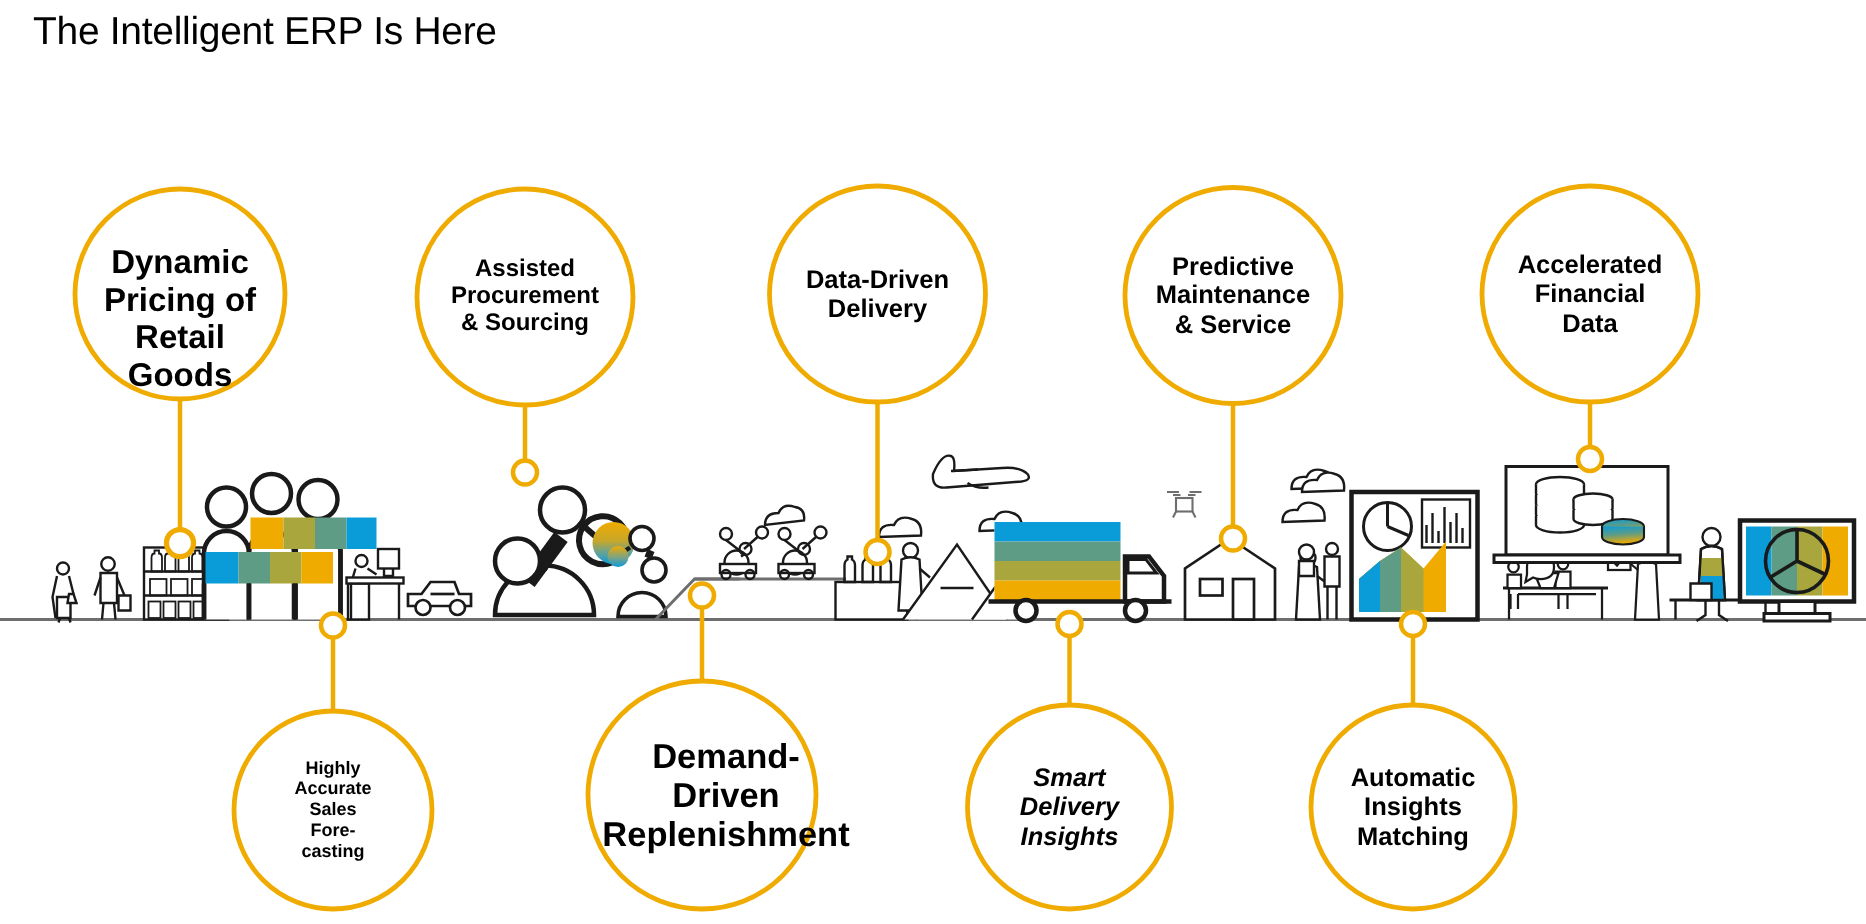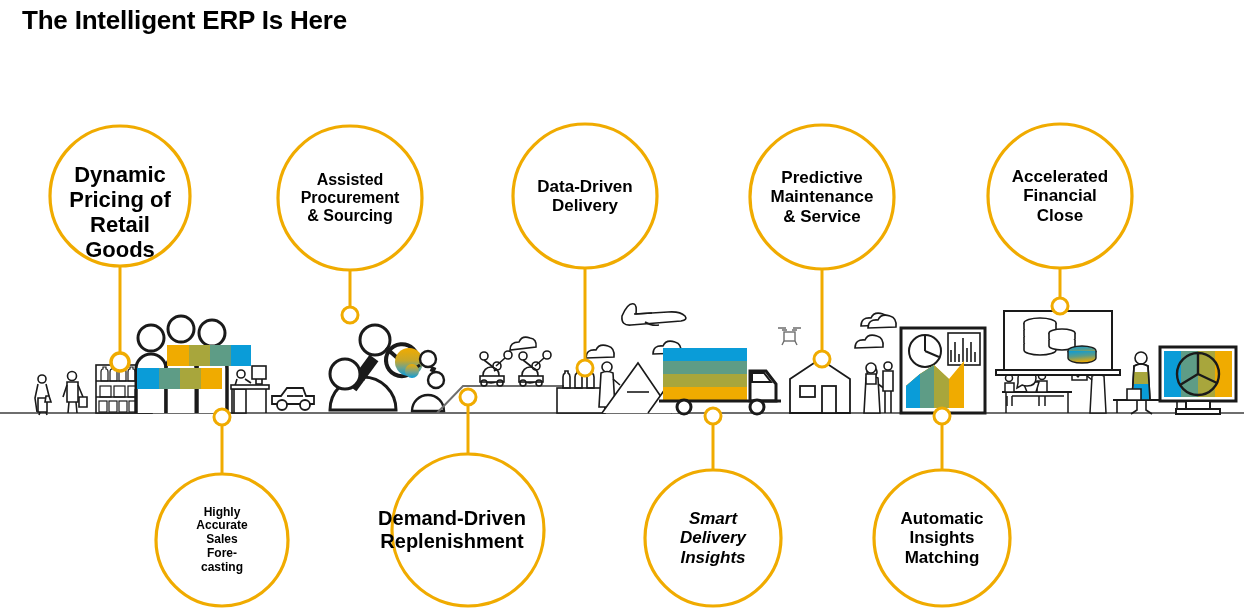--- a/index.html
+++ b/index.html
@@ -6,21 +6,21 @@
   body{
     width:1244px;height:616px;position:relative;overflow:hidden;
     font-family:"Liberation Sans","DejaVu Sans",sans-serif;
     color:#000000;
   }
   #root{position:absolute;inset:0;}
 
   
   .header{position:absolute;left:22px;top:6px;}
   .title{
-    font-size:26px;font-weight:bold;letter-spacing:-0.2px;
+    font-size:26px;font-weight:normal;letter-spacing:-0.2px;
     line-height:1.14;color:#000;margin:0;white-space:nowrap;
   }
   .subtitle{
     font-size:20px;font-weight:normal;line-height:1.2;color:#222;
     margin:4px 0 0 0;white-space:nowrap;
   }
 
   
   #scene{position:absolute;left:0;top:0;width:1244px;height:616px;}
 
@@ -425,27 +425,27 @@
       <div class="callout-label" style="left: 278px; top: 126px; width: 144px; height: 144px; font-size: 16px;">Assisted
 Procurement
 &amp; Sourcing</div>
       <div class="callout-label" style="left: 513px; top: 124px; width: 144px; height: 144px; font-size: 17px;">Data-Driven
 Delivery</div>
       <div class="callout-label" style="left: 750px; top: 125px; width: 144px; height: 144px; font-size: 17px;">Predictive
 Maintenance
 &amp; Service</div>
       <div class="callout-label" style="left: 988px; top: 124px; width: 144px; height: 144px; font-size: 17px;">Accelerated
 Financial
-Close</div>
+Data</div>
       <div class="callout-label" style="left: 156px; top: 474px; width: 132px; height: 132px; font-size: 12px;">Highly
 Accurate
 Sales
 Fore-
 casting</div>
-      <div class="callout-label" style="left: 376px; top: 454px; width: 152px; height: 152px; font-size: 20px;">Demand-Driven
+      <div class="callout-label" style="left: 408px; top: 454px; width: 152px; height: 152px; font-size: 23px;">Demand-Driven
 Replenishment</div>
       <div class="callout-label" style="left: 645px; top: 470px; width: 136px; height: 136px; font-size: 17px; font-style: italic;">Smart
 Delivery
 Insights</div>
       <div class="callout-label" style="left: 874px; top: 470px; width: 136px; height: 136px; font-size: 17px;">Automatic
 Insights
 Matching</div>
     </div>
 </div>
 

